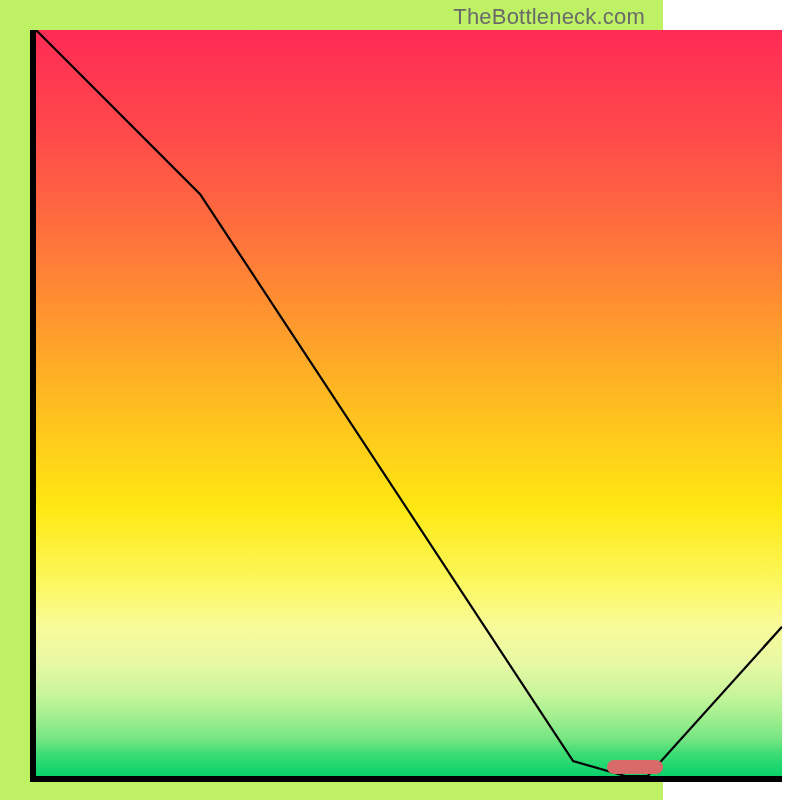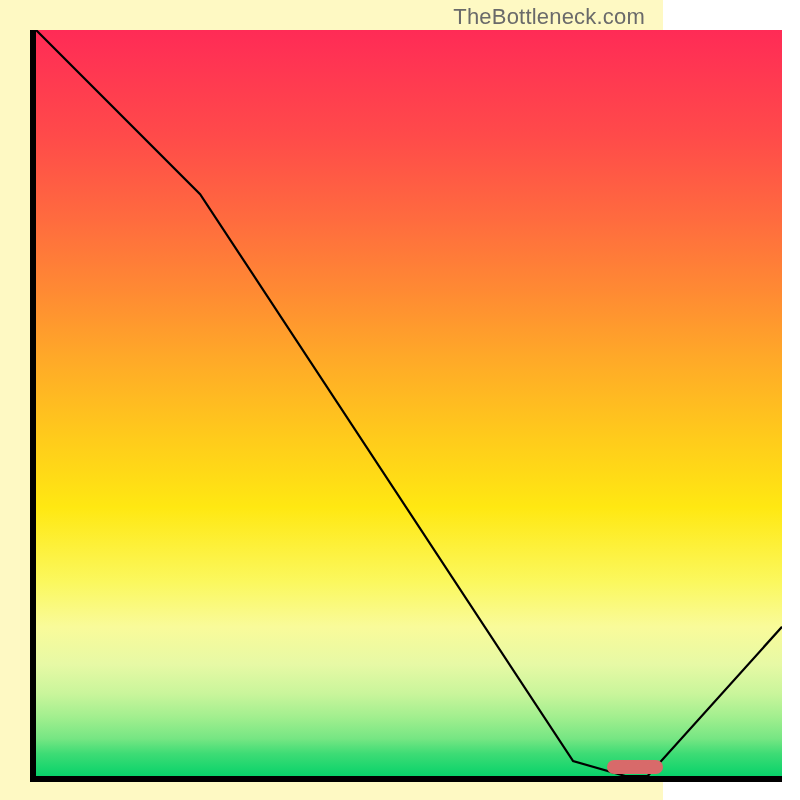--- a/index.html
+++ b/index.html
@@ -1,21 +1,21 @@
 <!DOCTYPE html>
 <html><head>
 <meta charset="utf-8">
 <style>
   * { margin: 0; padding: 0; box-sizing: border-box; }
   html, body { width: 800px; height: 800px; overflow: hidden; background: #fff; }
   .wrap {
     position: relative;
     width: 663px;
     height: 800px;
-    background: #fef9c3;
+    background: #bef264;
   }
   .watermark {
     position: absolute;
     top: 4px;
     right: 18px;
     font-family: Arial, Helvetica, sans-serif;
     font-size: 22px;
     color: #6a6a6a;
     letter-spacing: 0.2px;
     user-select: none;

